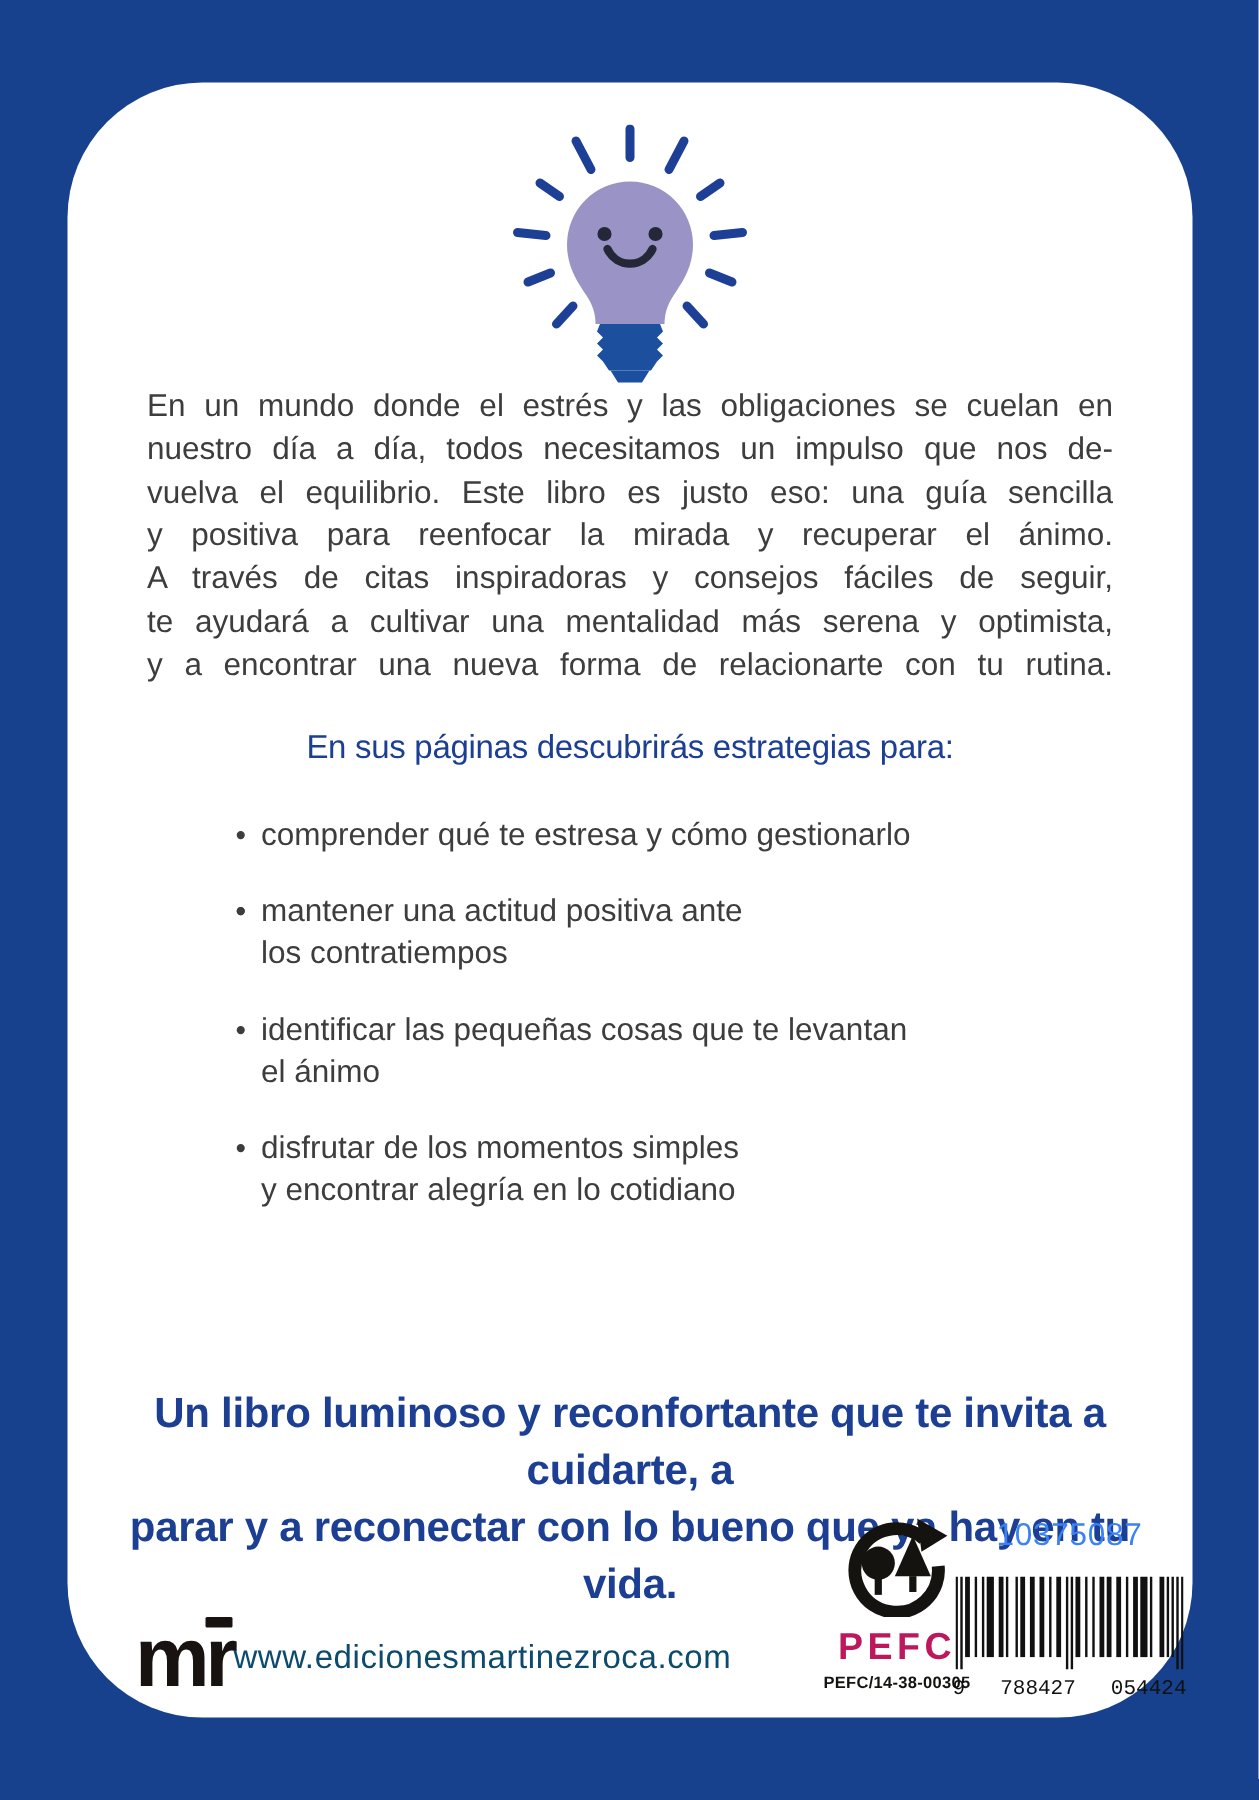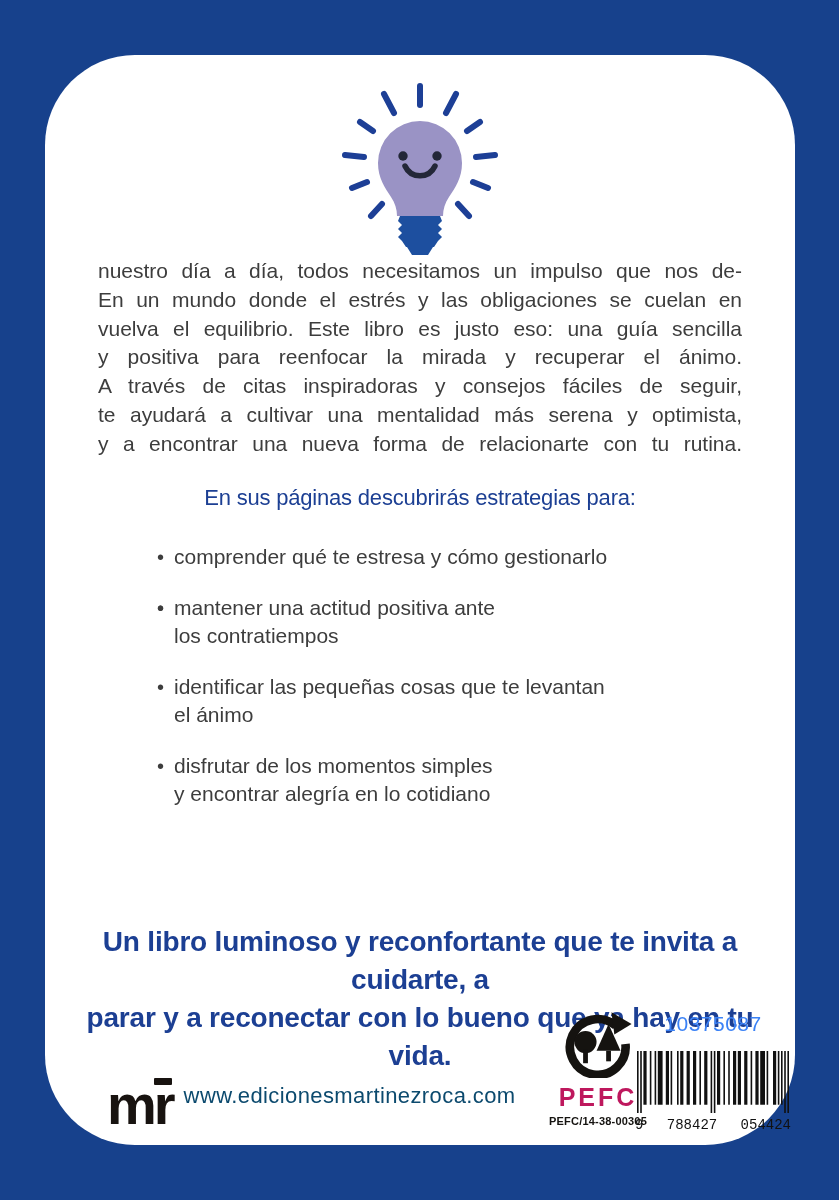--- a/index.html
+++ b/index.html
@@ -38,22 +38,22 @@
   .bullet-dot{
     position:absolute;left:0;top:0;font-size:20px;color:#3d3d3d;
   }
   .item-text{white-space:pre-line;}
   .closing{
     position:absolute;top:868px;left:38px;right:38px;
     text-align:center;font-size:28px;font-weight:bold;line-height:38px;
     color:#1c3f93;white-space:pre-line;letter-spacing:-0.2px;
   }
   .publisher{
-    position:absolute;left:62px;top:1028px;
-    display:flex;align-items:flex-start;gap:11px;
+    position:absolute;left:45px;top:1028px;
+    display:flex;align-items:center;
   }
   .mr-logo{
     position:relative;font-size:56px;font-weight:800;line-height:44px;
     letter-spacing:-3px;color:#181310;
   }
   .mr-logo::after{
     content:"";position:absolute;right:1px;top:-5px;
     width:18px;height:7px;background:#181310;border-radius:1px;
   }
   .website{
@@ -110,22 +110,22 @@
         <path d="M -15,3 C -9,16 9,16 15,3" fill="none" stroke="#232738" stroke-width="5.5" stroke-linecap="round"></path>
       </g>
       <g fill="#1d4f9f">
         <path d="M -20,53 L 20,53 L 22,58 L 18,62 L 22,66 L 18,70 L 22,74 L 18,78 L 14,84 L -14,84 L -18,78 L -22,74 L -18,70 L -22,66 L -18,62 L -22,58 Z"></path>
         <path d="M -13,84 L 13,84 L 8,92 L -8,92 Z"></path>
       </g>
     </svg>
   </div>
 
   <div class="intro">
+    <div class="intro-line">En un mundo donde el estrés y las obligaciones se cuelan en</div>
     <div class="intro-line">nuestro día a día, todos necesitamos un impulso que nos de-</div>
-    <div class="intro-line">En un mundo donde el estrés y las obligaciones se cuelan en</div>
     <div class="intro-line">vuelva el equilibrio. Este libro es justo eso: una guía sencilla</div>
     <div class="intro-line">y positiva para reenfocar la mirada y recuperar el ánimo.</div>
     <div class="intro-line">A través de citas inspiradoras y consejos fáciles de seguir,</div>
     <div class="intro-line">te ayudará a cultivar una mentalidad más serena y optimista,</div>
     <div class="intro-line">y a encontrar una nueva forma de relacionarte con tu rutina.</div>
   </div>
 
   <div class="strategies-heading">En sus páginas descubrirás estrategias para:</div>
 
   <ul class="strategies-list">

